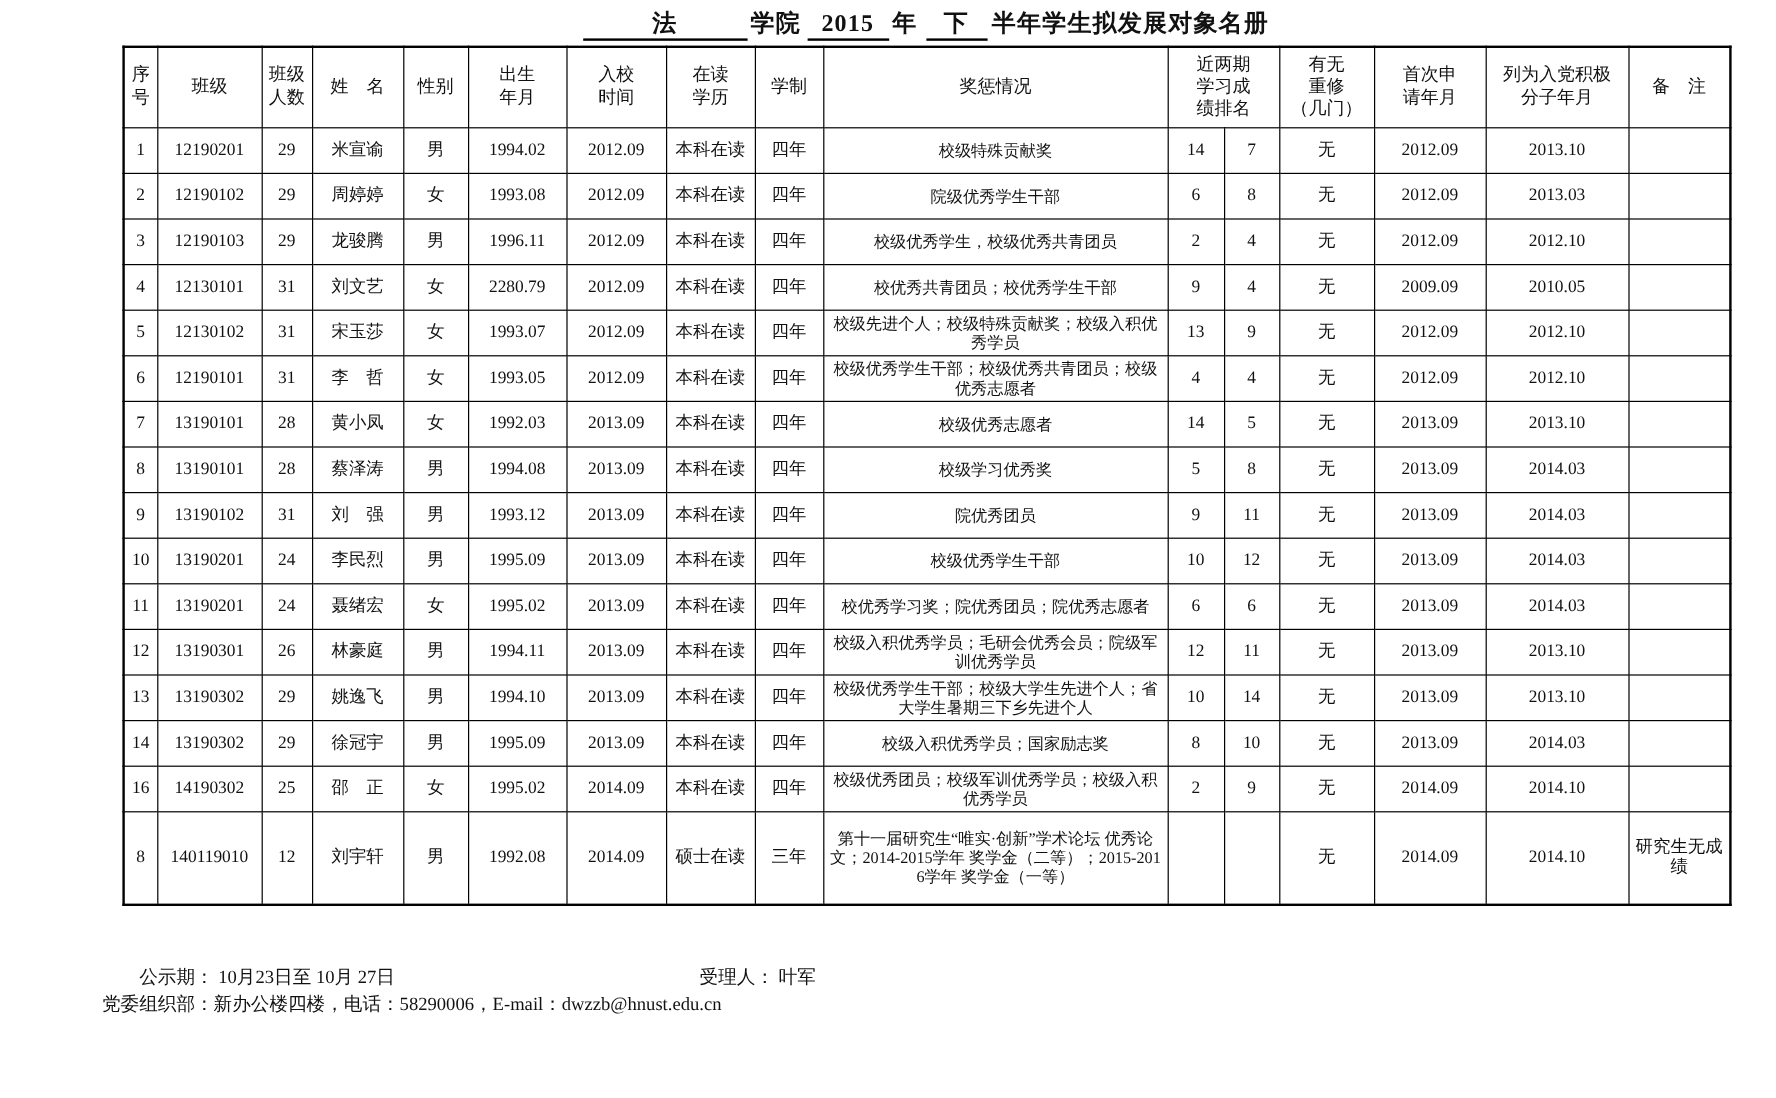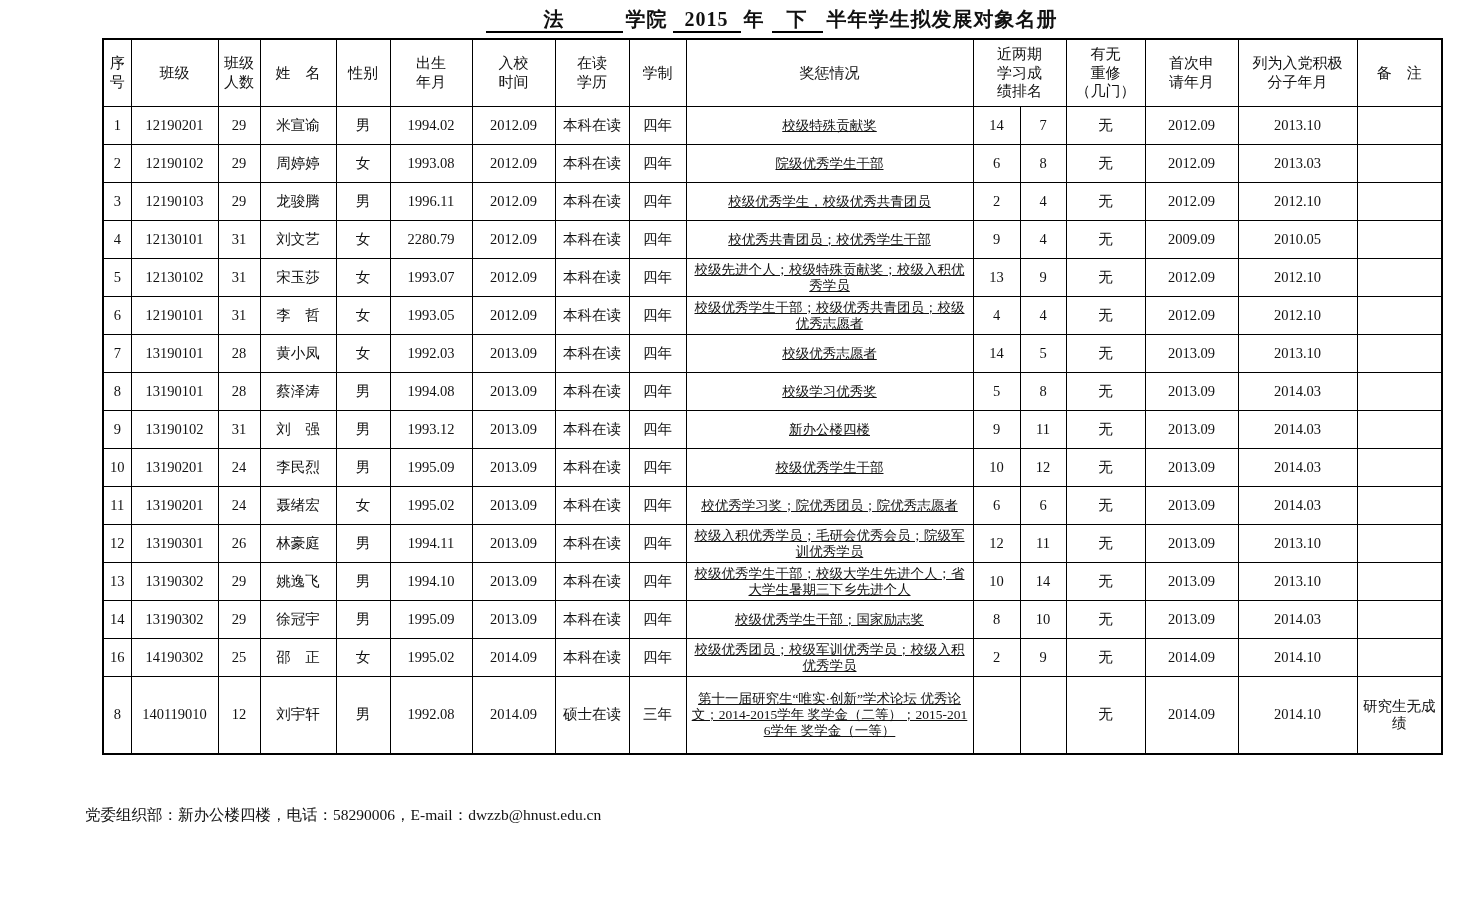--- a/index.html
+++ b/index.html
@@ -27,21 +27,21 @@
   }
   .roster th,.roster td{
     border:1px solid #000;text-align:center;vertical-align:middle;
     padding:0 2px;overflow:hidden;word-break:break-all;
   }
   .roster thead th{
     height:66px;font-weight:normal;font-size:15px;line-height:1.25;
     white-space:pre-line;
   }
   .roster tbody td{height:37px;font-size:14.5px;line-height:1.2;}
-  .roster tbody td.awards{font-size:13.5px;line-height:1.18;padding:0 4px;text-decoration:underline;}
+  .roster tbody td.awards{font-size:13.5px;line-height:1.18;padding:0 4px;}
   .roster tbody tr.tall td{height:76px;}
   
   .footer{
     position:absolute;left:85px;top:804px;width:1348px;
     font-size:15.5px;line-height:1.48;color:#111;
   }
   .notice{text-indent:31px;margin:0 0 1px 0;}
   .frow{position:relative;padding-left:31px;height:23px;}
   .frow .right{position:absolute;left:498px;top:0;}
   .frow-last{padding-left:0;}
@@ -252,21 +252,21 @@
         <tr>
           <td>9</td>
           <td>13190102</td>
           <td>31</td>
           <td>刘　强</td>
           <td>男</td>
           <td>1993.12</td>
           <td>2013.09</td>
           <td>本科在读</td>
           <td>四年</td>
-          <td class="awards">新办公楼四楼</td>
+          <td class="awards">院优秀团员</td>
           <td>9</td>
           <td>11</td>
           <td>无</td>
           <td>2013.09</td>
           <td>2014.03</td>
           <td></td>
         </tr>
         <tr>
           <td>10</td>
           <td>13190201</td>
@@ -342,21 +342,21 @@
         <tr>
           <td>14</td>
           <td>13190302</td>
           <td>29</td>
           <td>徐冠宇</td>
           <td>男</td>
           <td>1995.09</td>
           <td>2013.09</td>
           <td>本科在读</td>
           <td>四年</td>
-          <td class="awards">校级优秀学生干部；国家励志奖</td>
+          <td class="awards">校级入积优秀学员；国家励志奖</td>
           <td>8</td>
           <td>10</td>
           <td>无</td>
           <td>2013.09</td>
           <td>2014.03</td>
           <td></td>
         </tr>
         <tr>
           <td>16</td>
           <td>14190302</td>
@@ -390,18 +390,22 @@
           <td></td>
           <td>无</td>
           <td>2014.09</td>
           <td>2014.10</td>
           <td>研究生无成绩</td>
         </tr>
       </tbody>
   </table>
 
   <div class="footer">
+    <div class="frow">
+      <span>公示期：  10月23日至 10月 27日</span>
+      <span class="right">受理人：  叶军</span>
+    </div>
     <div class="frow frow-last">
       <span>党委组织部：新办公楼四楼，电话：58290006，E-mail：dwzzb@hnust.edu.cn</span>
     </div>
   </div>
 
 </div>
 
 </body></html>

